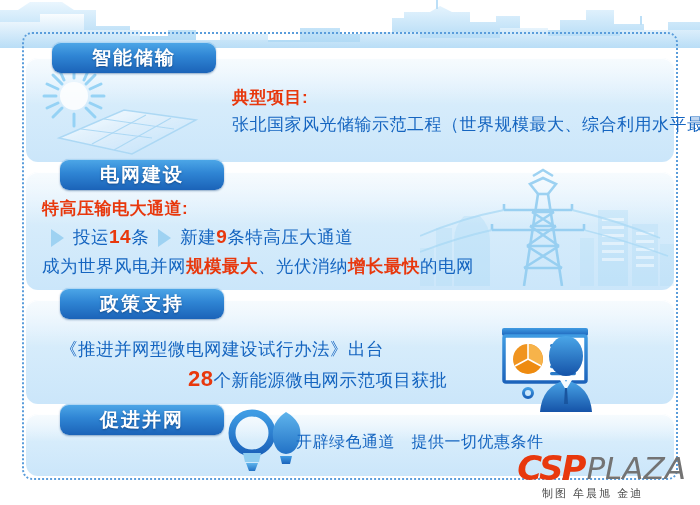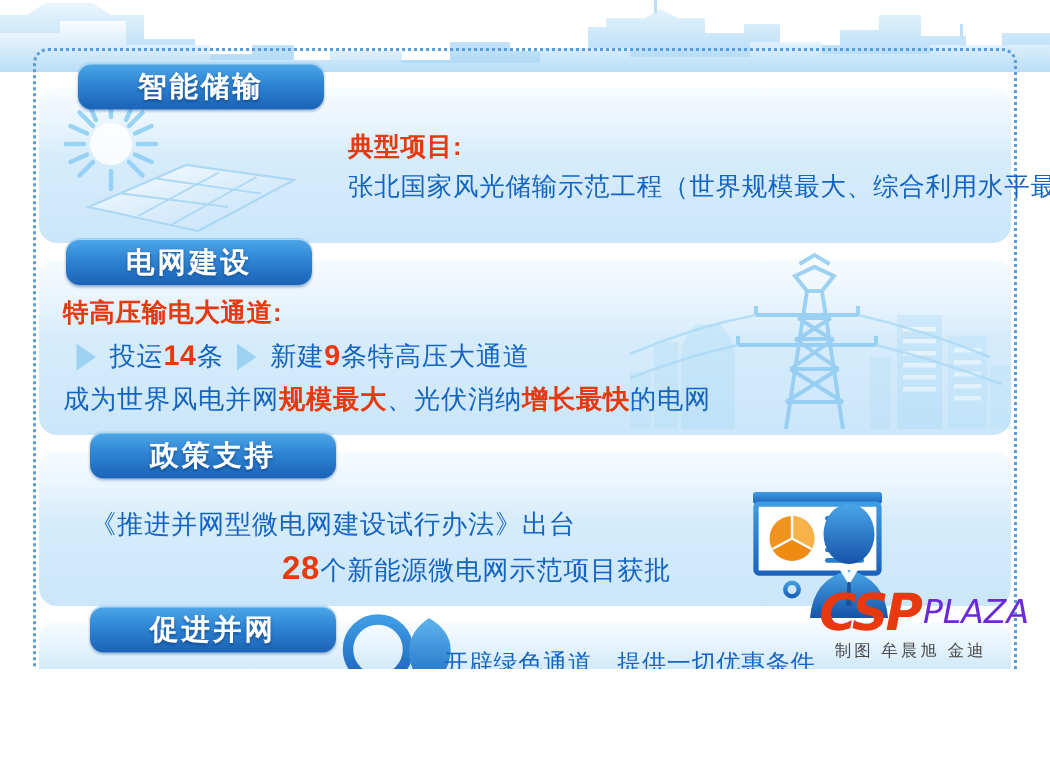--- a/index.html
+++ b/index.html
@@ -10,21 +10,21 @@
     width: 700px; height: 505px;
     font-family: "Liberation Sans", "DejaVu Sans", sans-serif;
     overflow: hidden;
     position: relative;
   }
 
   
   #poster {
     position: absolute;
     left: 0; top: 0;
-    width: 700px; height: 446px;
+    width: 700px; height: 505px;
     background: #ffffff;
     overflow: hidden;
   }
 
   
   .skyline {
     position: absolute;
     left: 0; top: 0;
     width: 700px; height: 48px;
     overflow: hidden;
@@ -82,21 +82,21 @@
     box-shadow: 0 1px 2px rgba(20,70,130,0.45),
                 inset 0 1px 0 rgba(255,255,255,0.55);
     color: #ffffff;
     font-size: 19px;
     font-weight: bold;
     letter-spacing: 2px;
     white-space: nowrap;
     text-shadow: 0 1px 2px rgba(10,50,100,0.55);
   }
   .pill.t1 { left: 52px; top: 42px;  }
-  .pill.t2 { left: 44px; top: 159px; }
+  .pill.t2 { left: 60px; top: 159px; }
   .pill.t3 { left: 60px; top: 288px; }
   .pill.t4 { left: 60px; top: 404px; }
 
   
   .txt {
     position: absolute;
     z-index: 5;
     color: #1565c0;
     font-size: 17px;
     white-space: nowrap;
@@ -165,23 +165,23 @@
   .logo-csp {
     font-family: "DejaVu Sans", sans-serif;
     font-size: 34px;
     font-weight: bold;
     font-style: italic;
     color: #e8380d;
     letter-spacing: -2px;
   }
   .logo-plaza {
     font-family: "DejaVu Sans", sans-serif;
-    font-size: 22px;
+    font-size: 31px;
     font-style: italic;
-    color: #6d28d9;
+    color: #737373;
     letter-spacing: 0px;
     margin-left: 2px;
   }
   .credit {
     margin-top: 3px;
     font-size: 11px;
     color: #4a4a4a;
     letter-spacing: 2px;
     text-align: center;
     padding-right: 18px;

